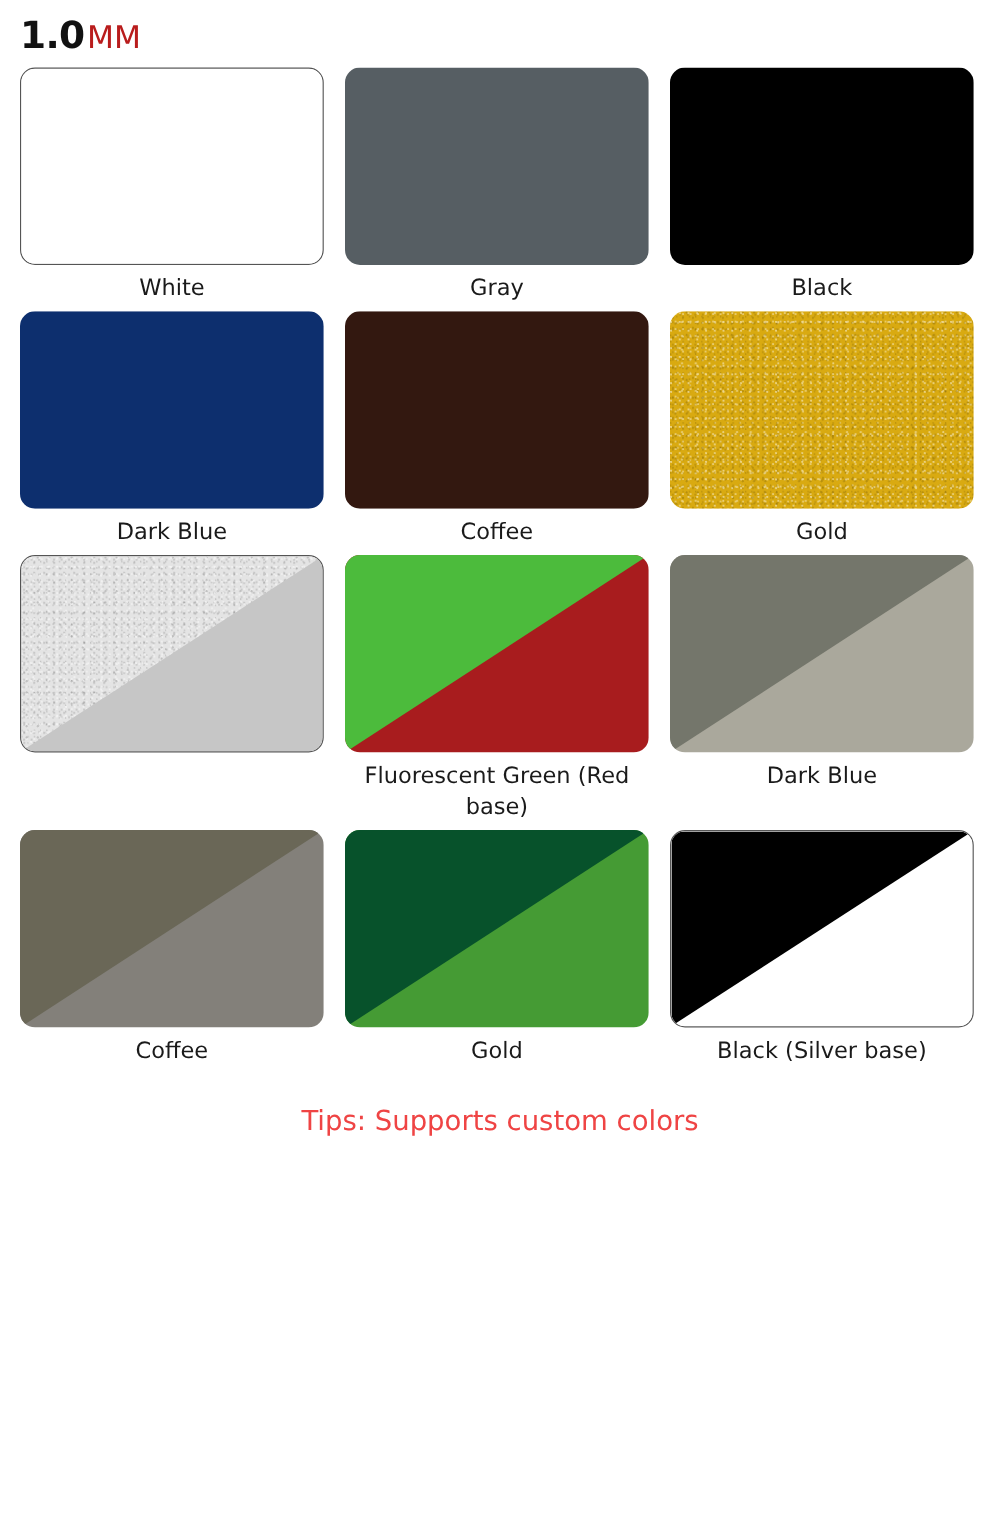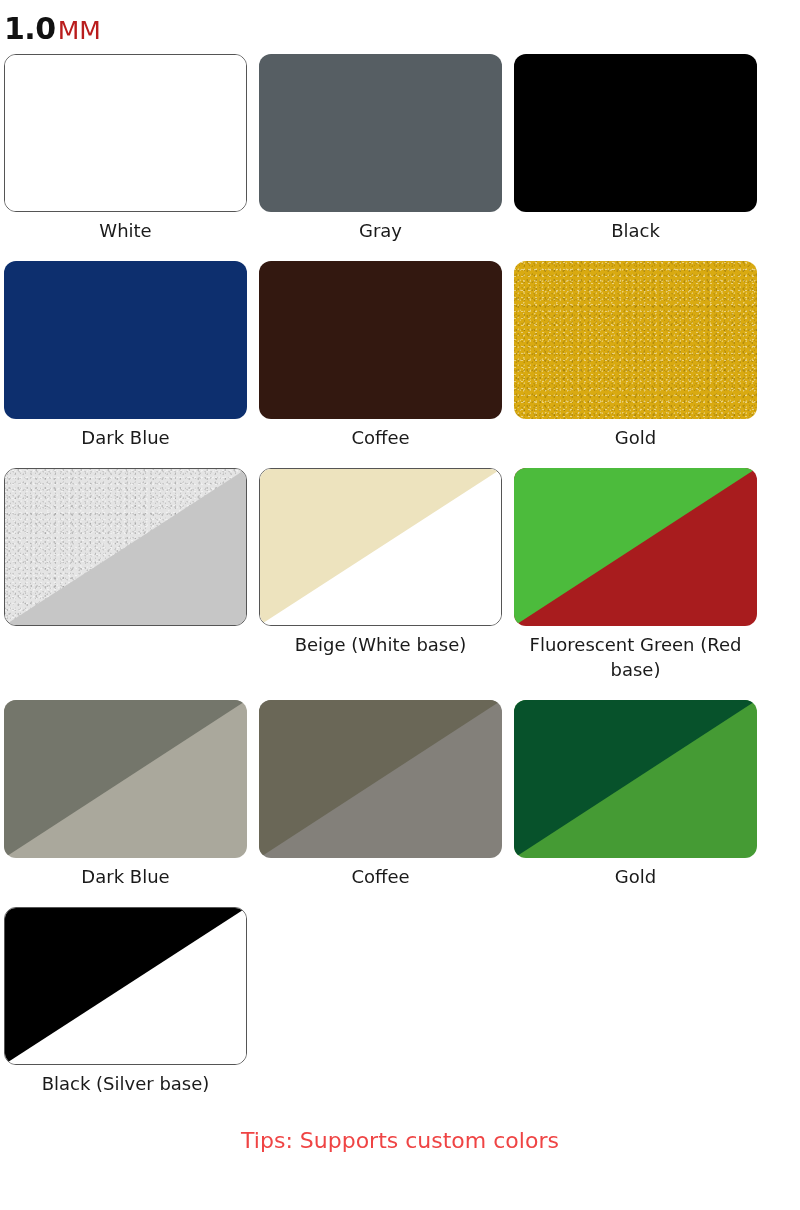--- a/index.html
+++ b/index.html
@@ -12,21 +12,21 @@
     height: 1210px;
     font-family: "DejaVu Sans", sans-serif;
     color: #1a1a1a;
     overflow: hidden;
   }
   .page {
     position: relative;
     width: 800px;
     height: 900px;
     box-sizing: border-box;
-    padding: 0 4px;
+    padding: 0 16px;
   }
 
   
   .header {
     padding-top: 14px;
     padding-bottom: 10px;
     display: flex;
     align-items: baseline;
     line-height: 1;
   }
@@ -42,21 +42,20 @@
     color: #b91c1c;
     margin-left: 2px;
   }
 
   
   .grid {
     display: grid;
     grid-template-columns: repeat(3, 243px);
     column-gap: 17px;
     row-gap: 0px;
-    gap: 12px;
   }
   .cell {
     width: 243px;
     display: flex;
     flex-direction: column;
     align-items: center;
     margin-bottom: 2px;
   }
   .swatch {
     position: relative;
@@ -163,27 +162,20 @@
       </div>
       <div class="cell">
         <div class="swatch outlined">
           <div class="fill" style="background: rgb(198, 198, 198);"></div>
           <div class="tri-top" style="background: rgb(228, 228, 228);">
             <div class="noise"></div>
           </div>
         </div>
       </div>
       <div class="cell">
-        <div class="swatch outlined">
-          <div class="fill" style="background: rgb(255, 255, 255);"></div>
-          <div class="tri-top" style="background: rgb(237, 227, 190);"></div>
-        </div>
-        <div class="label">Beige (White base)</div>
-      </div>
-      <div class="cell">
         <div class="swatch">
           <div class="fill" style="background: rgb(168, 28, 30);"></div>
           <div class="tri-top" style="background: rgb(76, 187, 60);"></div>
         </div>
         <div class="label">Fluorescent Green (Red base)</div>
       </div>
       <div class="cell">
         <div class="swatch">
           <div class="fill" style="background: rgb(170, 168, 156);"></div>
           <div class="tri-top" style="background: rgb(116, 118, 107);"></div>

